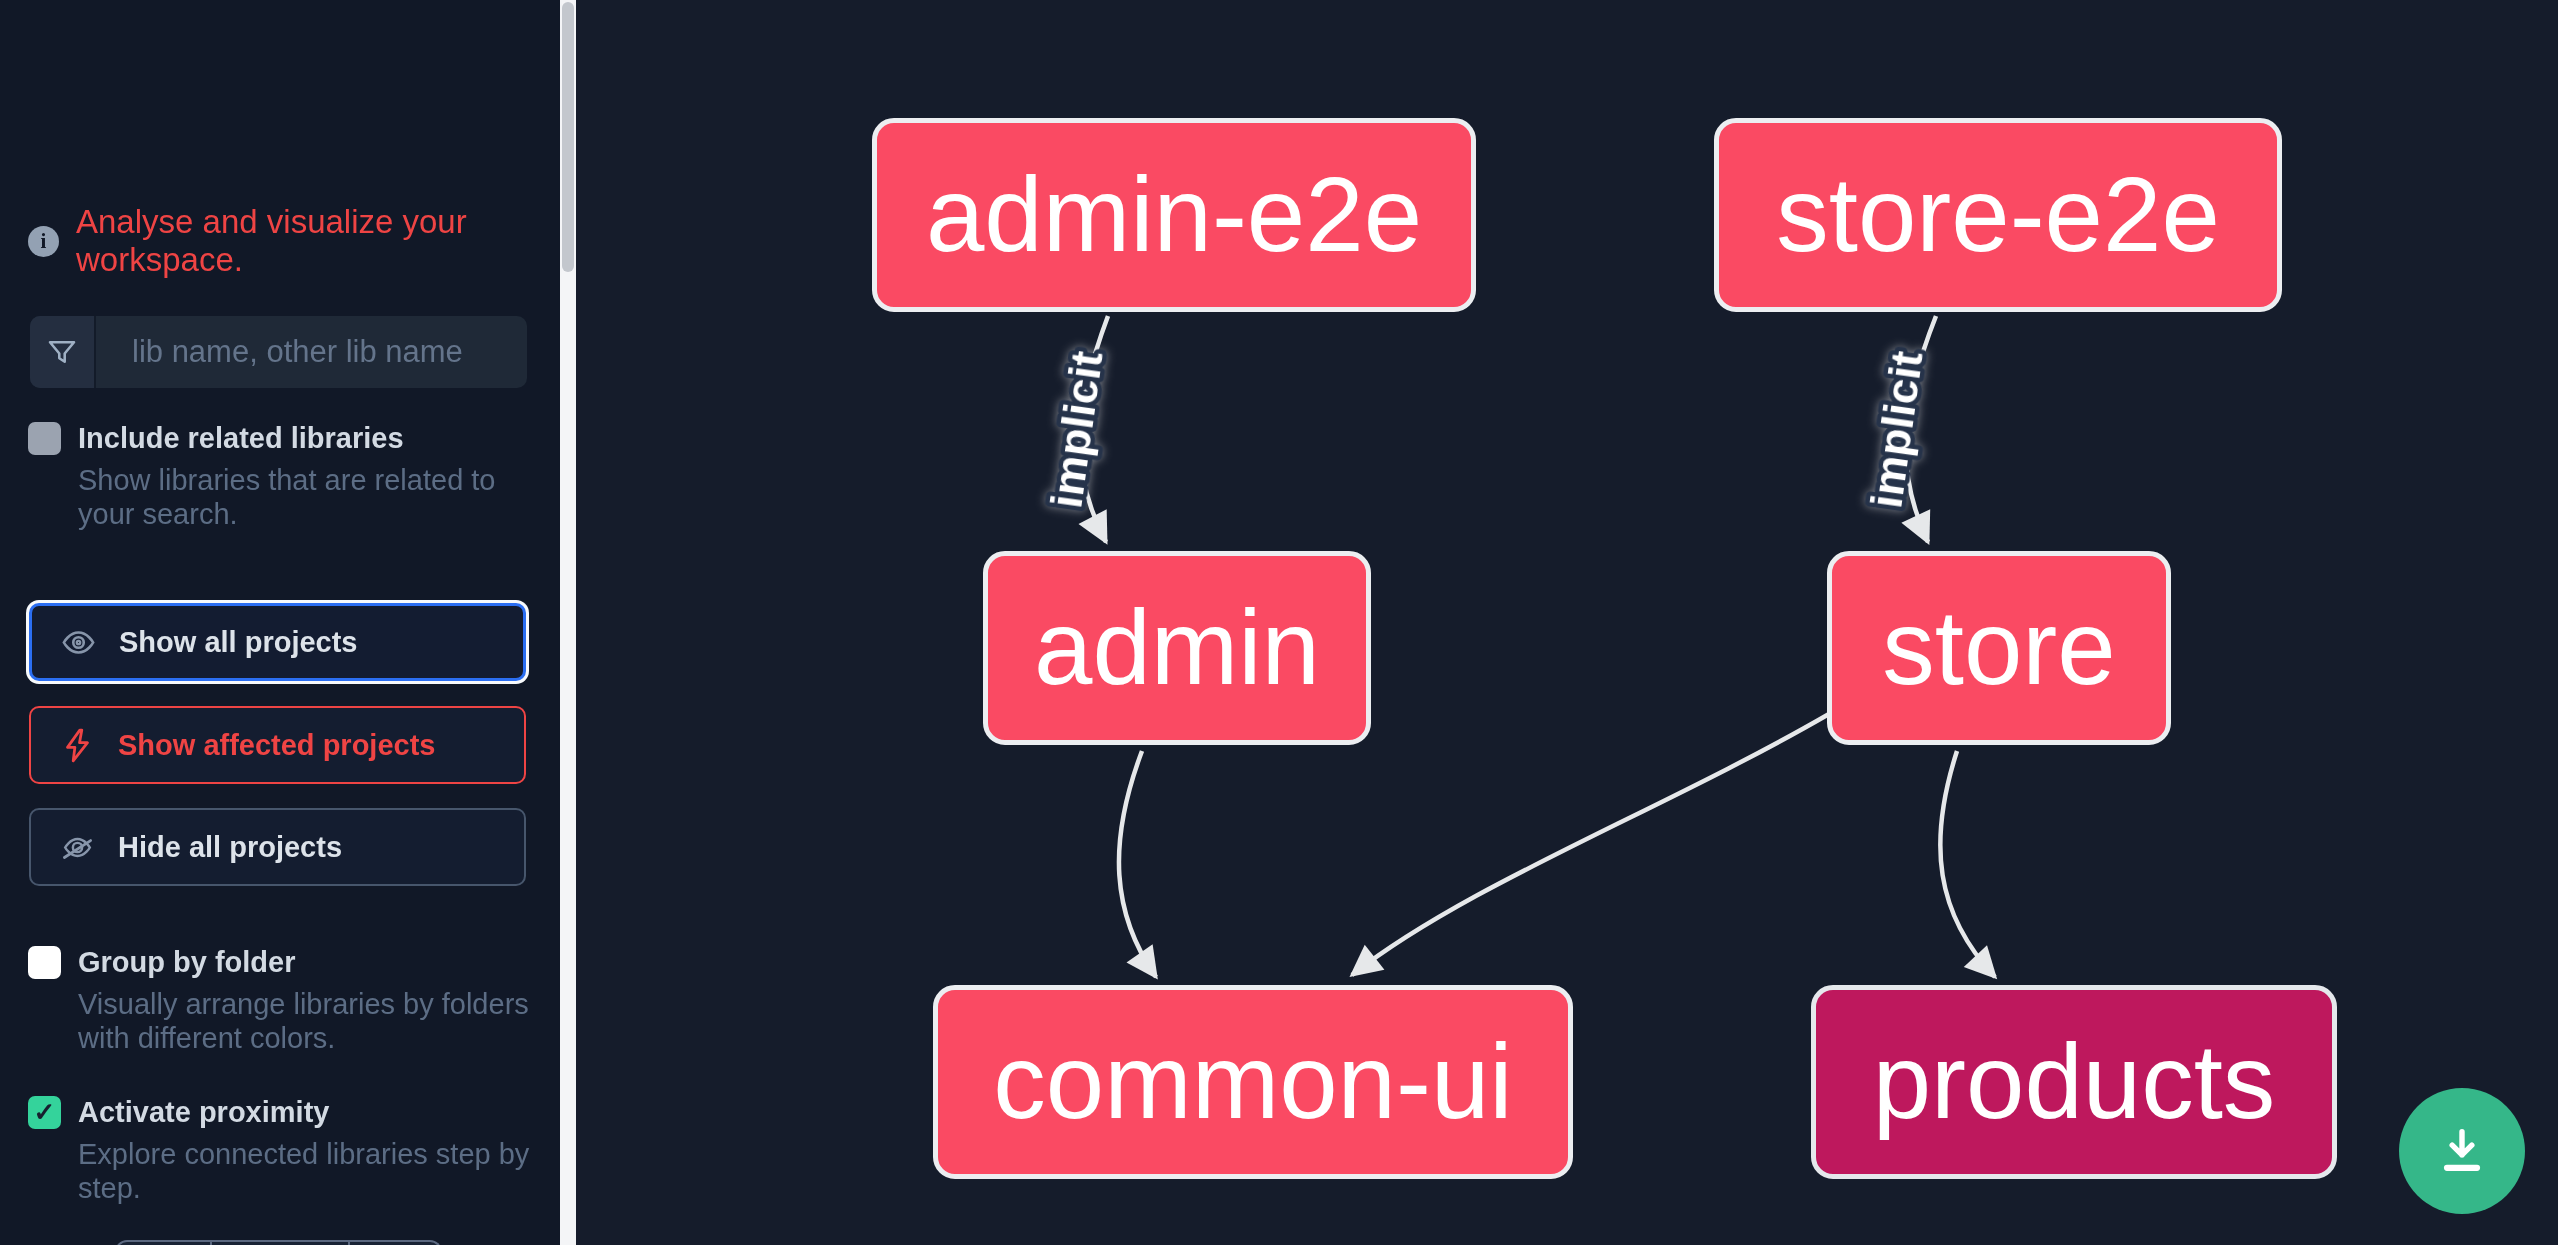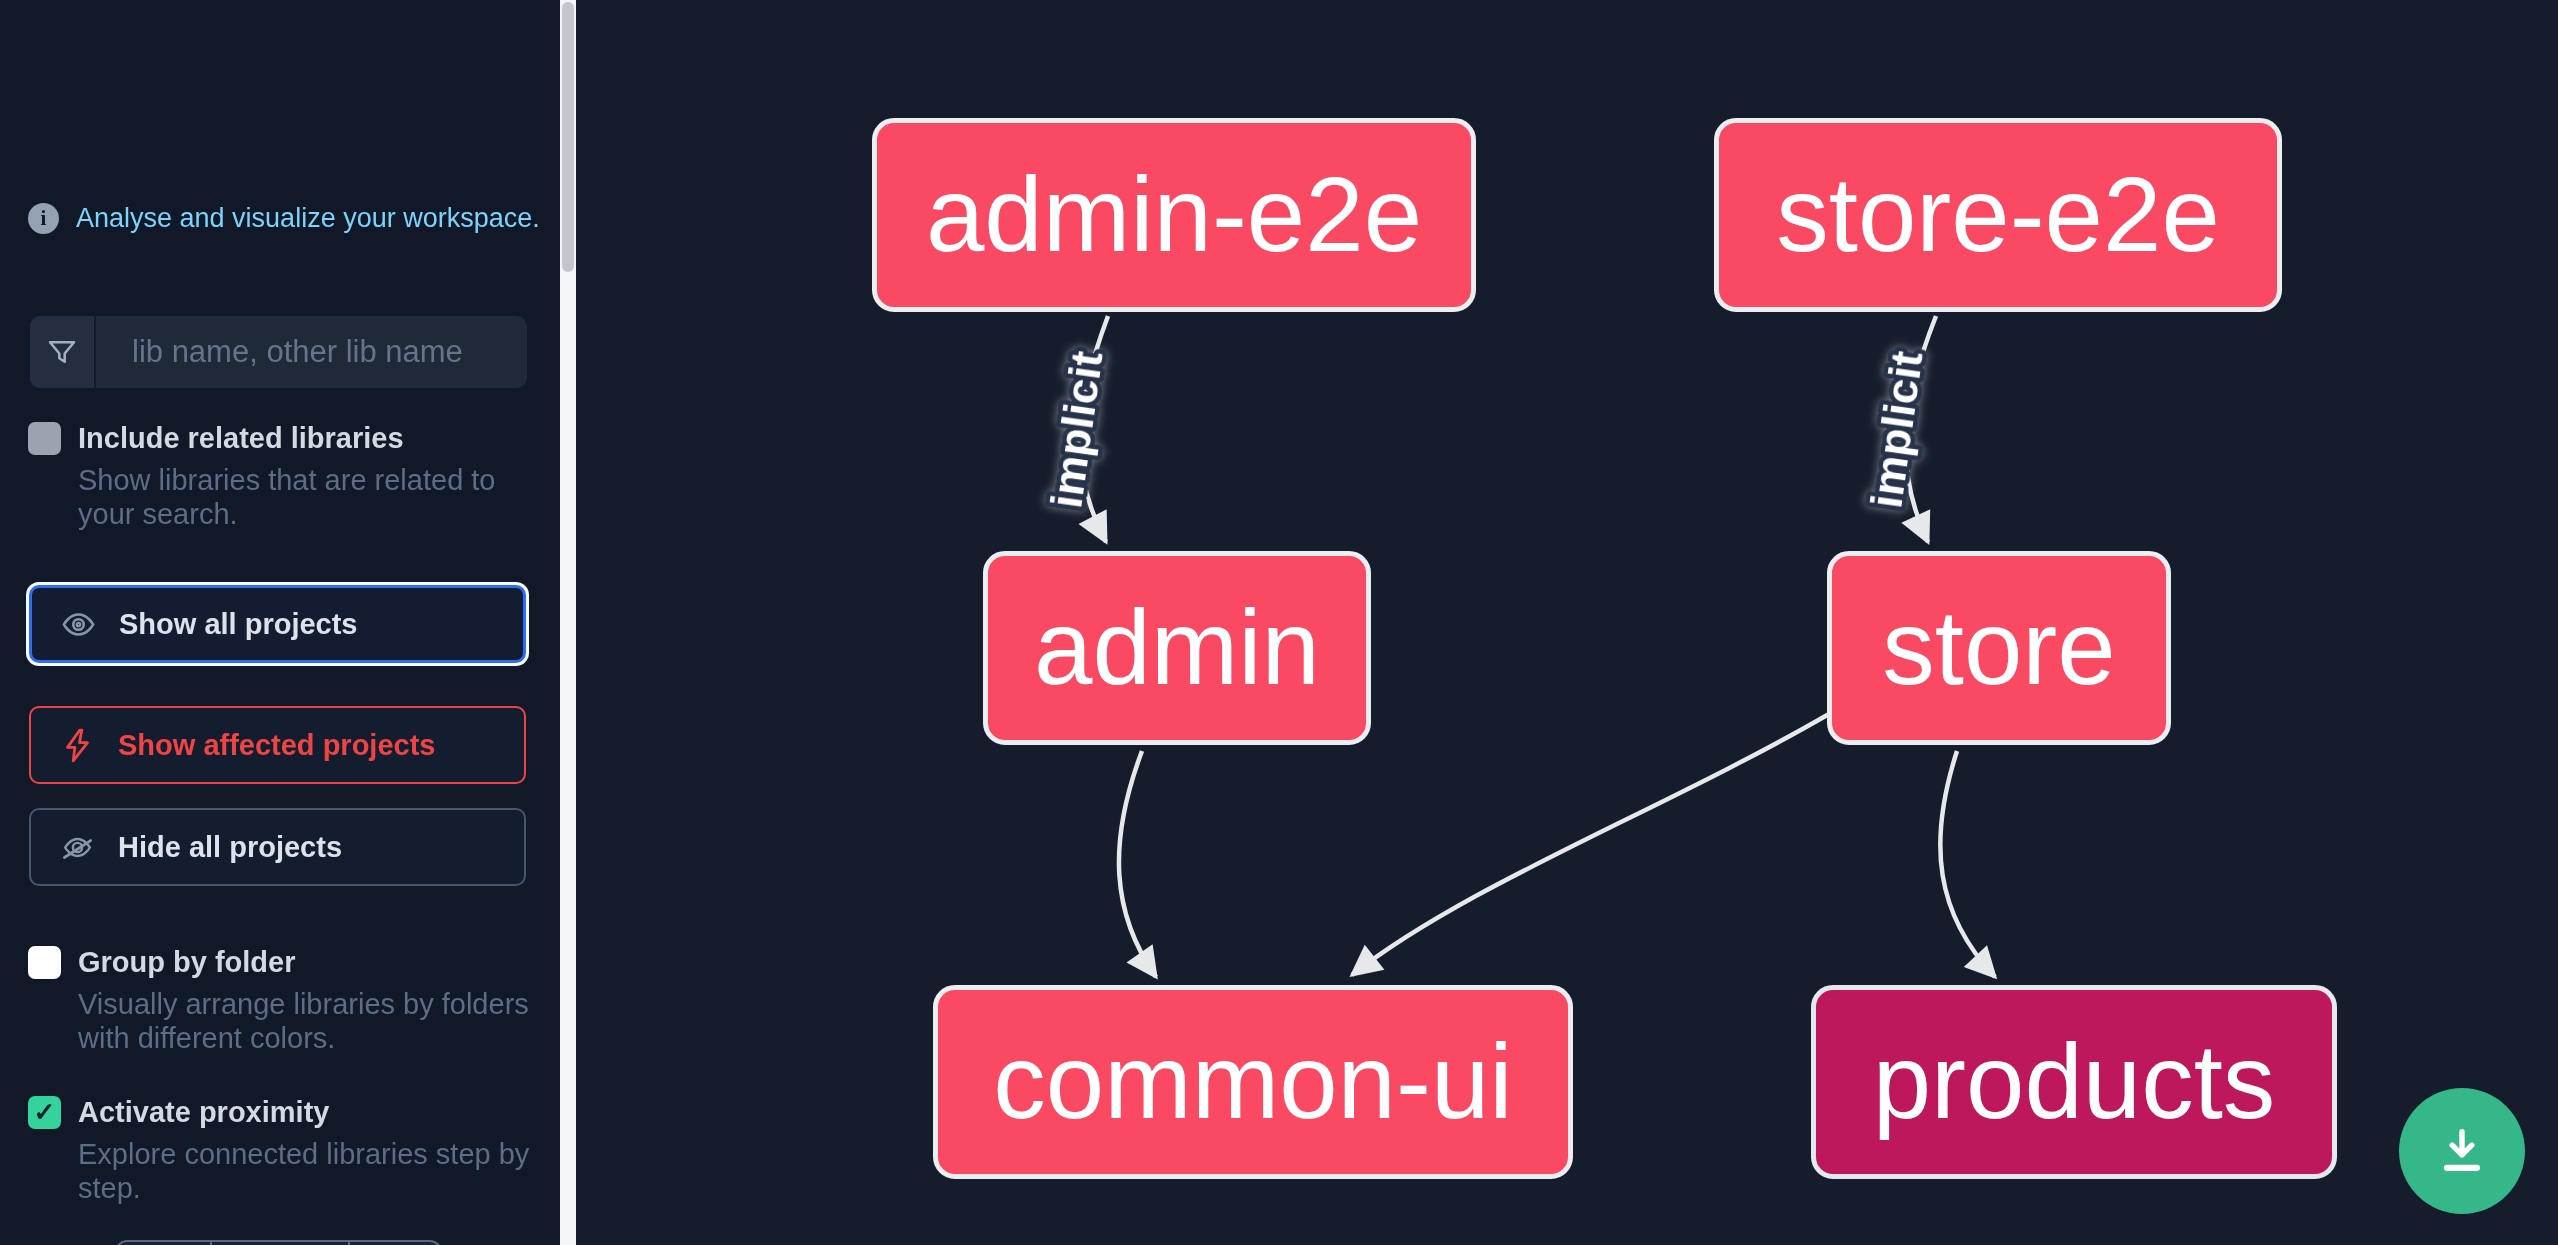--- a/index.html
+++ b/index.html
@@ -21,21 +21,21 @@
   .nx-logo { position:absolute; left:28px; top:56px; width:92px; height:62px; }
   .app-title { position:absolute; left:167px; top:66px; font-size:38px; font-weight:700;
     color:#f5f7fa; letter-spacing:0.5px; }
   .moon-btn { position:absolute; left:468px; top:70px; width:40px; height:40px;
     background:none; border:none; cursor:pointer; }
 
   .info-row { position:absolute; left:28px; top:203px; display:flex; align-items:center; gap:17px; }
   .info-icon { width:31px; height:31px; border-radius:50%; background:#93a1b3;
     color:#111827; font-size:21px; font-weight:700; display:flex; align-items:center;
     justify-content:center; font-family:"Liberation Serif", serif; flex:0 0 auto; }
-  .tagline { font-size:27px; color:#7dd3fc; }
+  .tagline { font-size:33px; color:#ef4444; }
 
   .search-box { position:absolute; left:30px; top:316px; width:497px; height:72px;
     border-radius:10px; background:#1f2937; display:flex; overflow:hidden; }
   .search-iconseg { width:66px; background:#242e40; border-right:2px solid #131b29;
     display:flex; align-items:center; justify-content:center; flex:0 0 auto; }
   .search-input { flex:1; background:transparent; border:none; outline:none;
     padding:0 36px; font-size:31px; color:#cbd5e1; font-family:Liberation Sans, sans-serif; }
   .search-input::placeholder { color:#64748b; }
 
   .toggle { position:absolute; left:28px; display:flex; gap:17px; width:500px; }
@@ -130,21 +130,21 @@
   </div>
 
   <div class="toggle" style="top:420px;">
     <div class="checkbox gray"></div>
     <div>
       <div class="tg-label">Include related libraries</div>
       <div class="tg-desc">Show libraries that are related to your search.</div>
     </div>
   </div>
 
-  <button class="action-btn focused" style="top:585px;">
+  <button class="action-btn focused" style="top:603px;">
     <svg class="btn-icon" viewBox="0 0 24 24">
       <path d="M2.5 12 s3.5-6.5 9.5-6.5 9.5 6.5 9.5 6.5 -3.5 6.5-9.5 6.5 -9.5-6.5-9.5-6.5z" fill="none" stroke="#8795aa" stroke-width="1.7"></path>
       <circle cx="12" cy="12" r="3.4" fill="none" stroke="#8795aa" stroke-width="1.7"></circle>
       <circle cx="12" cy="12" r="1.1" fill="none" stroke="#8795aa" stroke-width="1.5"></circle>
     </svg>
     <span>Show all projects</span>
   </button>
 
   <button class="action-btn" style="top:808px;">
     <svg class="btn-icon" viewBox="0 0 24 24">

